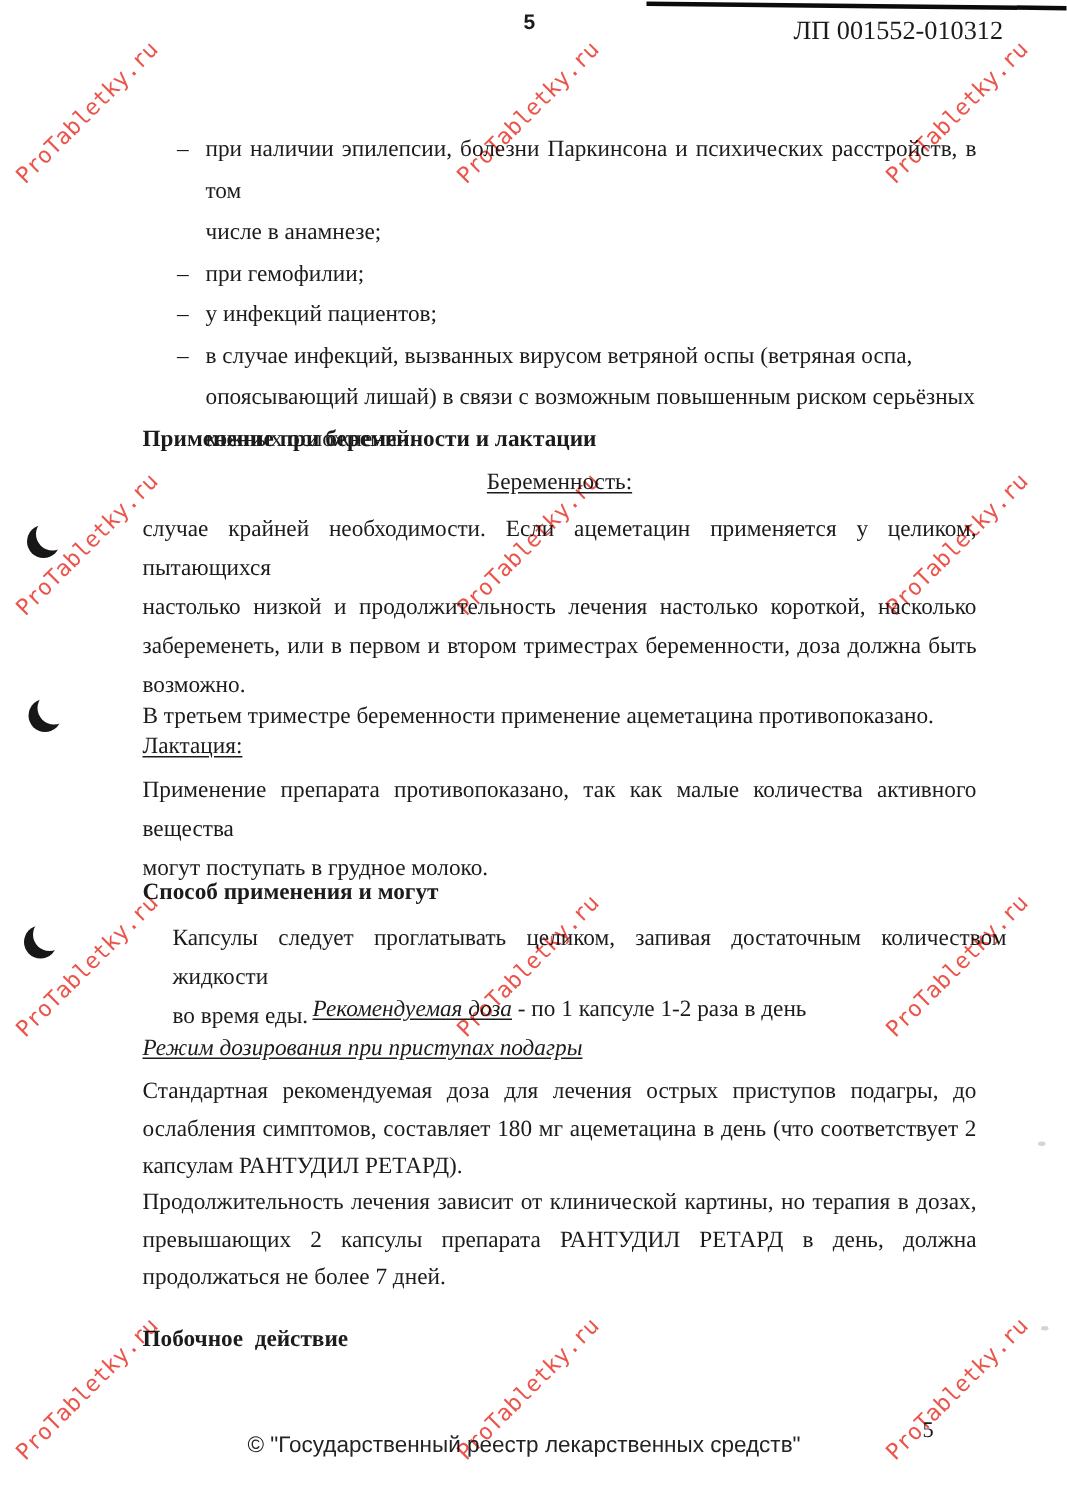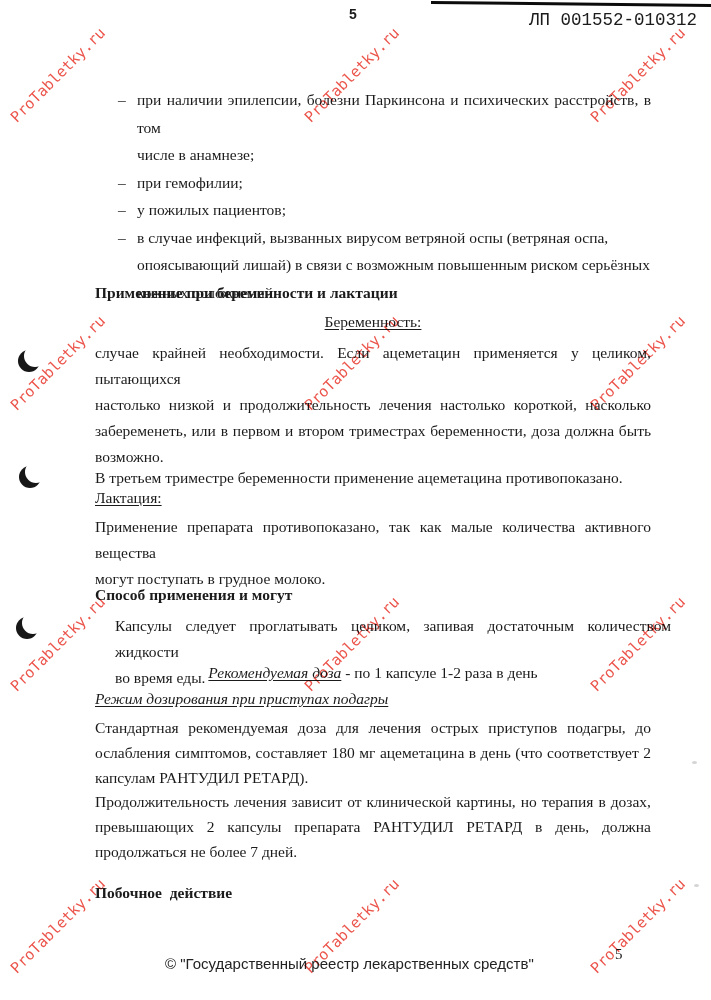--- a/index.html
+++ b/index.html
@@ -5,21 +5,21 @@
   html,body{margin:0;padding:0;}
   body{
     width:711px;height:1000px;position:relative;overflow:hidden;
     background:#ffffff;color:#1b1b1b;
     font-family:"Liberation Serif", serif;
   }
   .abs{position:absolute;}
   
   .page-num-top{left:349px;top:6px;font-family:"Liberation Sans",sans-serif;
     font-size:14px;font-weight:bold;letter-spacing:.5px;}
-  .reg-num{left:529px;top:10px;font-size:17.5px;font-family:Liberation Mono, monospace;}
+  .reg-num{left:529px;top:10px;font-size:17.5px;}
   .scanline{left:431px;top:1px;width:281px;height:3px;background:#0b0b0b;
     transform:rotate(.6deg);transform-origin:left center;}
   
   .block{position:absolute;left:95px;width:556px;font-size:15.5px;}
   .tline{line-height:26px;min-height:26px;white-space:pre-wrap;}
   .just{text-align:justify;text-align-last:justify;white-space:normal;}
   .h{font-weight:bold;white-space:pre-wrap;}
   .u{text-decoration:underline;text-underline-offset:2px;}
   .iu{font-style:italic;text-decoration:underline;text-underline-offset:2px;}
   #bullet-list .bullet-item{position:relative;padding-left:42px;}
@@ -63,21 +63,21 @@
       <span class="dash">–</span>
       <div class="tline just">при наличии эпилепсии, болезни Паркинсона и психических расстройств, в том</div>
       <div class="tline">числе в анамнезе;</div>
     </div>
     <div class="bullet-item">
       <span class="dash">–</span>
       <div class="tline">при гемофилии;</div>
     </div>
     <div class="bullet-item">
       <span class="dash">–</span>
-      <div class="tline">у пожилых пациентов;</div>
+      <div class="tline">у инфекций пациентов;</div>
     </div>
     <div class="bullet-item">
       <span class="dash">–</span>
       <div class="tline">в случае инфекций, вызванных вирусом ветряной оспы (ветряная оспа,</div>
       <div class="tline">опоясывающий лишай) в связи с возможным повышенным риском серьёзных</div>
       <div class="tline">кожных осложнений.</div>
     </div>
   </div>
 
 <div class="block h" style="top:284px;">Применение при беременности и лактации</div>

